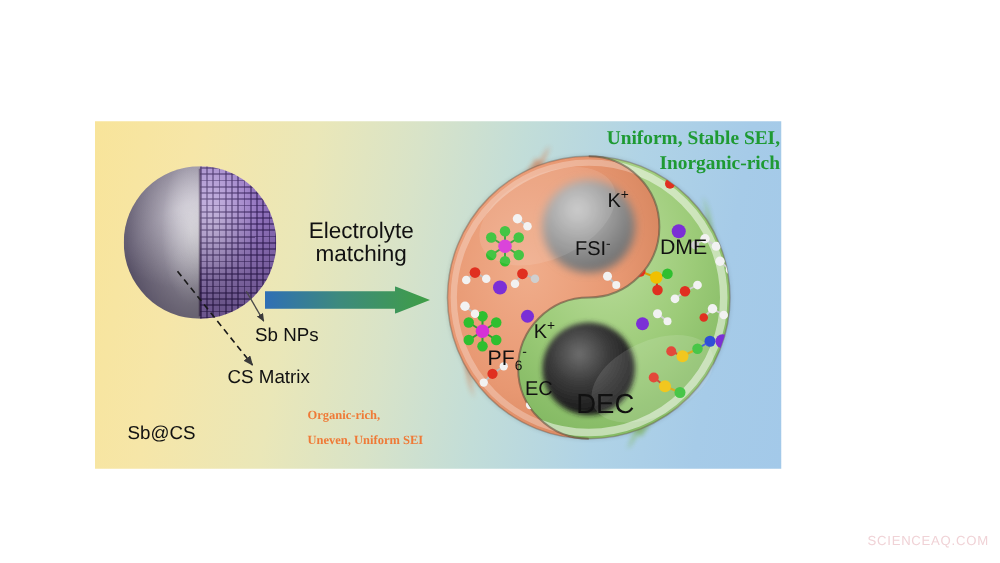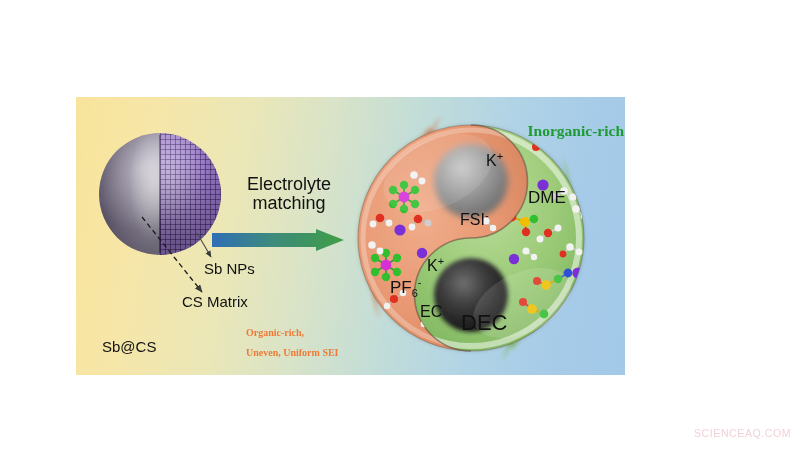--- a/index.html
+++ b/index.html
@@ -60,21 +60,21 @@
 
   
   .anno{position:absolute;white-space:nowrap;font-family:"Liberation Sans",sans-serif;color:#111;}
   #an-pf6{left:314px;top:179px;font-size:17px;}
   #an-pf6 sub{font-size:11px;}
   #an-pf6 sup{font-size:11px;}
   #an-k1{left:351px;top:158px;font-size:16px;}
   #an-k1 sup{font-size:11px;}
   #an-ec{left:344px;top:206px;font-size:16px;}
   #an-dec{left:385px;top:213px;font-size:22px;}
-  #an-fsi{left:384px;top:112px;font-size:16px;}
+  #an-fsi{left:384px;top:92px;font-size:16px;}
   #an-fsi sup{font-size:11px;}
   #an-k2{left:410px;top:53px;font-size:16px;}
   #an-k2 sup{font-size:11px;}
   #an-dme{left:452px;top:91px;font-size:17px;}
 
   
   .callout{position:absolute;font-family:"Liberation Serif",serif;font-weight:bold;white-space:nowrap;}
   #call-green{left:318px;top:4px;font-size:15.5px;line-height:19.5px;color:#1e9a33;text-align:right;width:230px;}
   #call-orange{left:170px;top:226px;font-size:10px;line-height:19.5px;color:#ef7a37;}
 
@@ -429,21 +429,21 @@
 
     <div class="anno" id="an-fsi">
       <span>FSI</span><sup>-</sup>
     </div>
     <div class="anno" id="an-k2">
       <span>K</span><sup>+</sup>
     </div>
     <div class="anno" id="an-dme">DME</div>
 
     <div class="callout" id="call-green">
-      <br>
+      <span>Uniform, Stable SEI,</span><br>
       <span>Inorganic-rich</span>
     </div>
     <div class="callout" id="call-orange">
       <span>Organic-rich,</span><br>
       <span>Uneven, Uniform SEI</span>
     </div>
 
   </div>
 
   <div id="watermark">SCIENCEAQ.COM</div>

